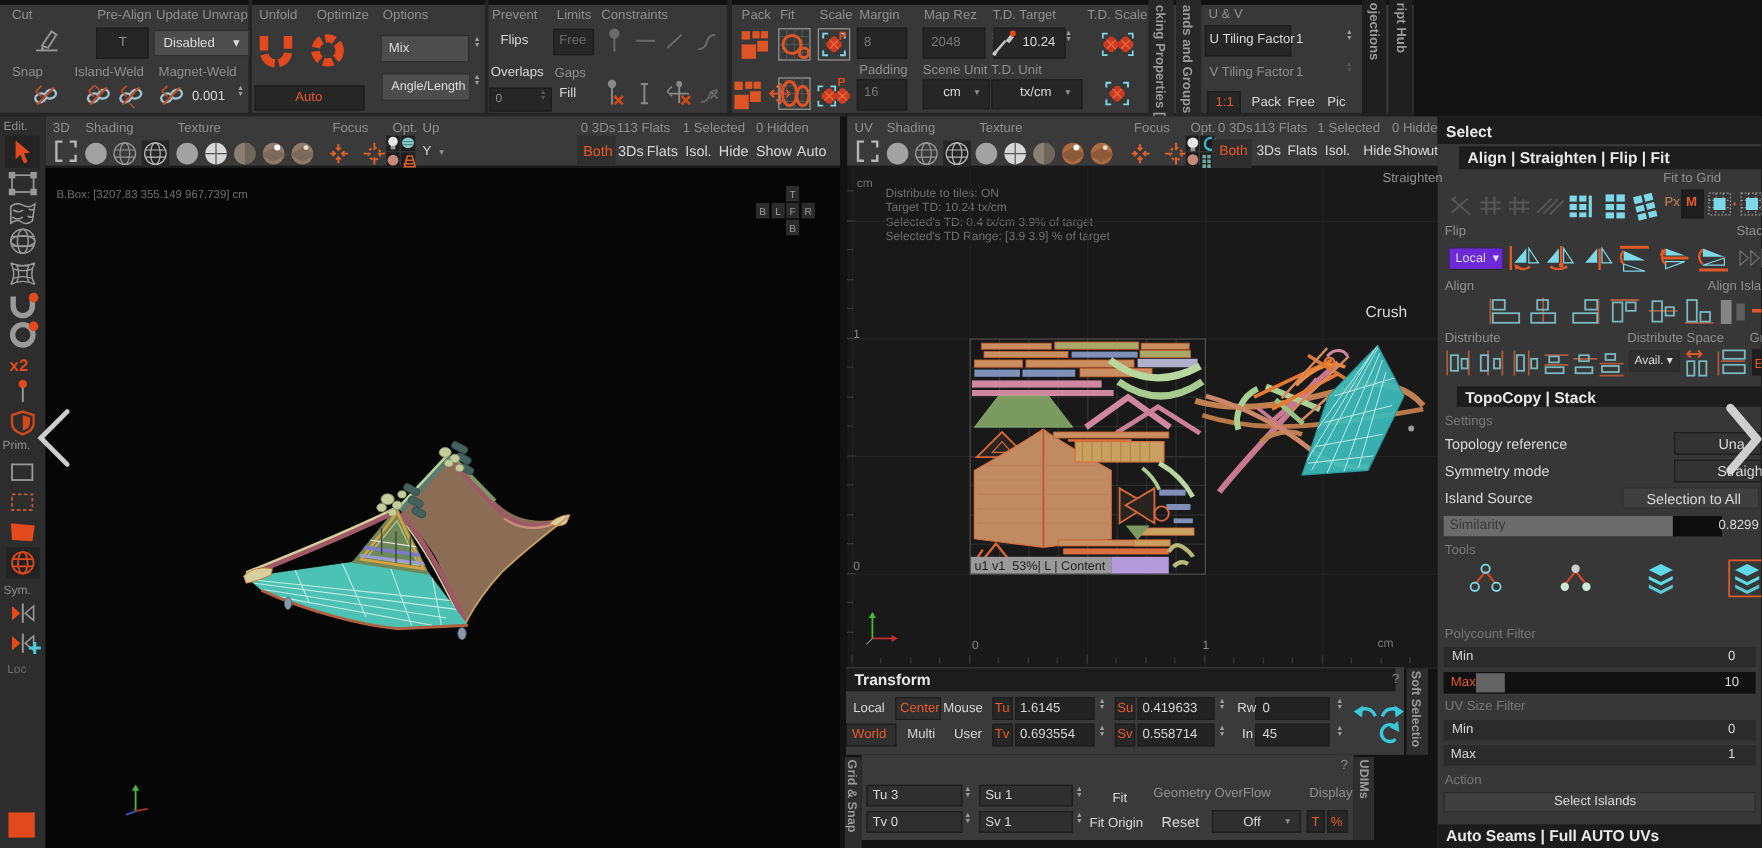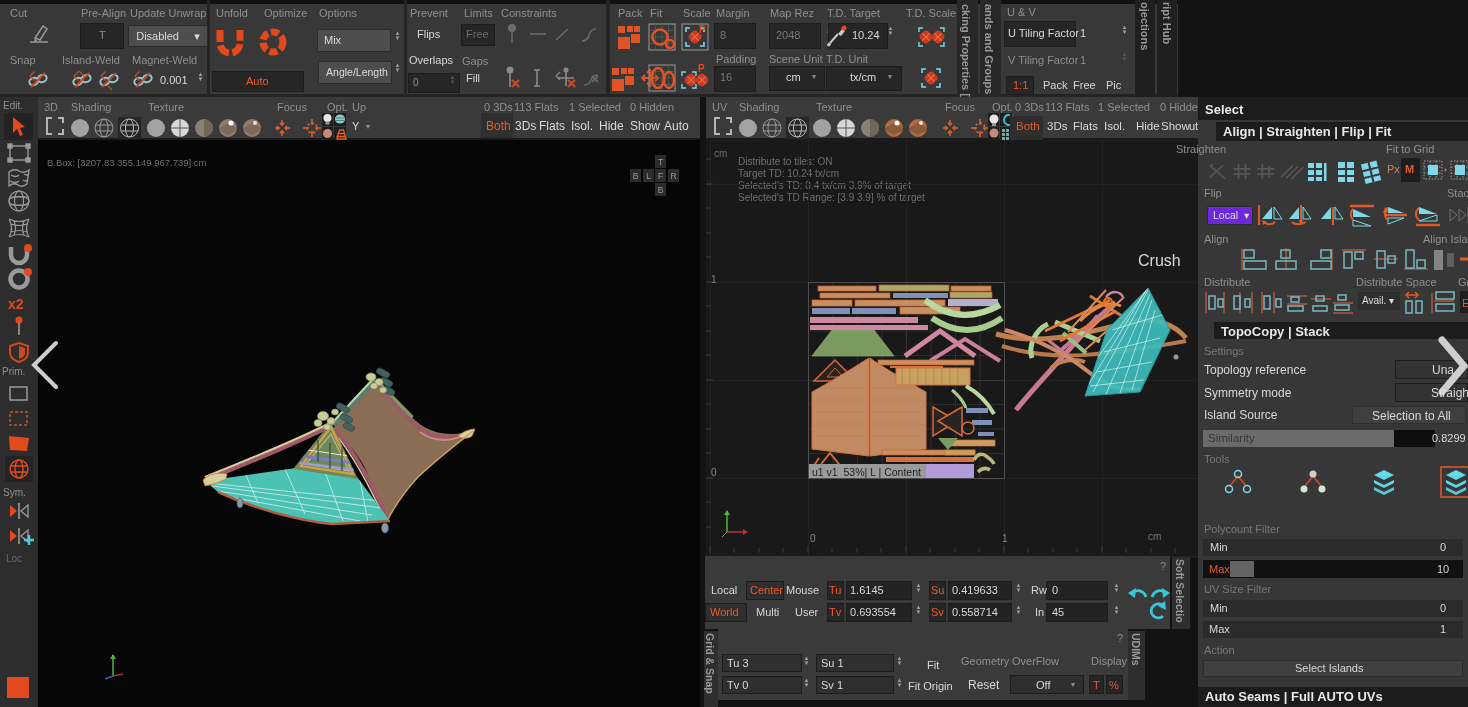--- a/index.html
+++ b/index.html
@@ -678,20 +678,21 @@
 <div class="lbl" style="left:711px;top:274px;font-size:10px;color:#888">1</div>
 <div class="lbl" style="left:711px;top:467px;font-size:10px;color:#888">0</div>
 <div class="lbl" style="left:810px;top:533px;font-size:10px;color:#888">0</div>
 <div class="lbl" style="left:1002px;top:533px;font-size:10px;color:#888">1</div>
 <div class="lbl" style="left:1148px;top:531px;font-size:10px;color:#777">cm</div>
 <div class="abs" style="left:809px;top:464px;width:117px;height:14px;background:#9a9a9a"></div>
 <div class="abs" style="left:926px;top:464px;width:48px;height:14px;background:#b29adb"></div>
 <div class="abs" style="left:812px;top:466px;color:#222;font-size:10.5px">u1 v1&nbsp;&nbsp;53%| L | Content</div>
 
 <div class="abs" style="left:705px;top:556px;width:465px;height:73px;background:#3a3a3a"></div>
+<div class="hdr" style="left:705px;top:557px;width:458px;height:19px;line-height:19px">Transform</div>
 <div class="lbl" style="left:1160px;top:560px;color:#8a8a8a">?</div>
 <div class="wtxt" style="left:711px;top:584px">Local</div>
 <div class="dk" style="left:746px;top:581px;width:38px;height:19px;background:#2f2f2f"></div>
 <div class="otxt" style="left:750px;top:584px">Center</div>
 <div class="wtxt" style="left:786px;top:584px">Mouse</div>
 <div class="dk" style="left:705px;top:603px;width:42px;height:19px;background:#2f2f2f"></div>
 <div class="otxt" style="left:710px;top:606px">World</div>
 <div class="wtxt" style="left:756px;top:606px">Multi</div>
 <div class="wtxt" style="left:795px;top:606px">User</div>
 <div class="dk" style="left:827px;top:581px;width:17px;height:19px"></div>
@@ -765,21 +766,21 @@
 <div class="dk" style="left:1106px;top:675px;width:17px;height:19px"></div>
 <div class="otxt" style="left:1109px;top:679px">%</div>
 <div class="vtab" style="left:1128px;top:631px;width:17px;height:69px;background:#2e2e2e">
       <span style="left:14px;top:2px;font-size:10.5px">UDIMs</span>
     </div>
 
 <div class="abs" style="left:1198px;top:97px;width:270px;height:610px;background:#373737"></div>
 <div class="hdr" style="left:1198px;top:97px;width:270px;height:23px;line-height:26px">Select</div>
 <div class="hdr" style="left:1216px;top:122px;width:270px;height:19px;line-height:19px">Align | Straighten | Flip | Fit</div>
 
-<div class="lbl" style="left:1176px;top:143px">Straighten</div>
+<div class="lbl" style="left:1152px;top:143px">Straighten</div>
 <svg style="left:1205px;top:160px" width="180" height="23" viewBox="0 0 180 23">
 <g stroke="#555" stroke-width="2" fill="none" transform="translate(3 2) scale(0.85)">
 <path d="M2 4l16 14M18 4L2 18M6 2l-3 4M17 17l3 3"></path>
 <path d="M36 2v18M44 2v18M30 8h20M30 14h20"></path>
 <path d="M64 2v18M72 5v13M58 8h20M58 14h20"></path>
 <path d="M86 18L100 4M92 19l14-14M98 20l14-14"></path>
 </g>
 <g fill="#7ed8e8">
         <rect x="103" y="3" width="6" height="5"></rect>
         <rect x="111" y="3" width="6" height="5"></rect>
@@ -864,21 +865,21 @@
         <path d="M5 18l18-6v6z" fill="none" stroke="#7ed8e8"></path>
         <path d="M5 5c-4 3-4 9 0 12" stroke="#e05a28" stroke-width="2" fill="none"></path>
       </g>
 <g transform="translate(192 0)" opacity="0.7">
         <path d="M2 6l7 6-7 6zM11 6l7 6-7 6z" fill="none" stroke="#888"></path>
         <path d="M20 4v16" stroke="#888"></path>
       </g>
 </svg>
 <div class="lbl" style="left:1204px;top:233px">Align</div>
 <div class="lbl" style="left:1423px;top:233px">Align Islan</div>
-<div class="wtxt" style="left:1138px;top:252px;font-size:16px">Crush</div>
+<div class="wtxt" style="left:1138px;top:252px;font-size:13px">Crush</div>
 <svg style="left:1240px;top:247px" width="228" height="25" viewBox="0 0 228 25">
 <g stroke="#7ab8c0" fill="none" stroke-width="1.5">
 <g>
           <path d="M2 2v21" stroke="#b05838"></path>
           <rect x="4" y="3" width="10" height="8"></rect>
           <rect x="4" y="14" width="22" height="8"></rect>
         </g>
 <g transform="translate(34 0)">
           <path d="M12 1v22" stroke="#b05838"></path>
           <rect x="7" y="3" width="9" height="8"></rect>

